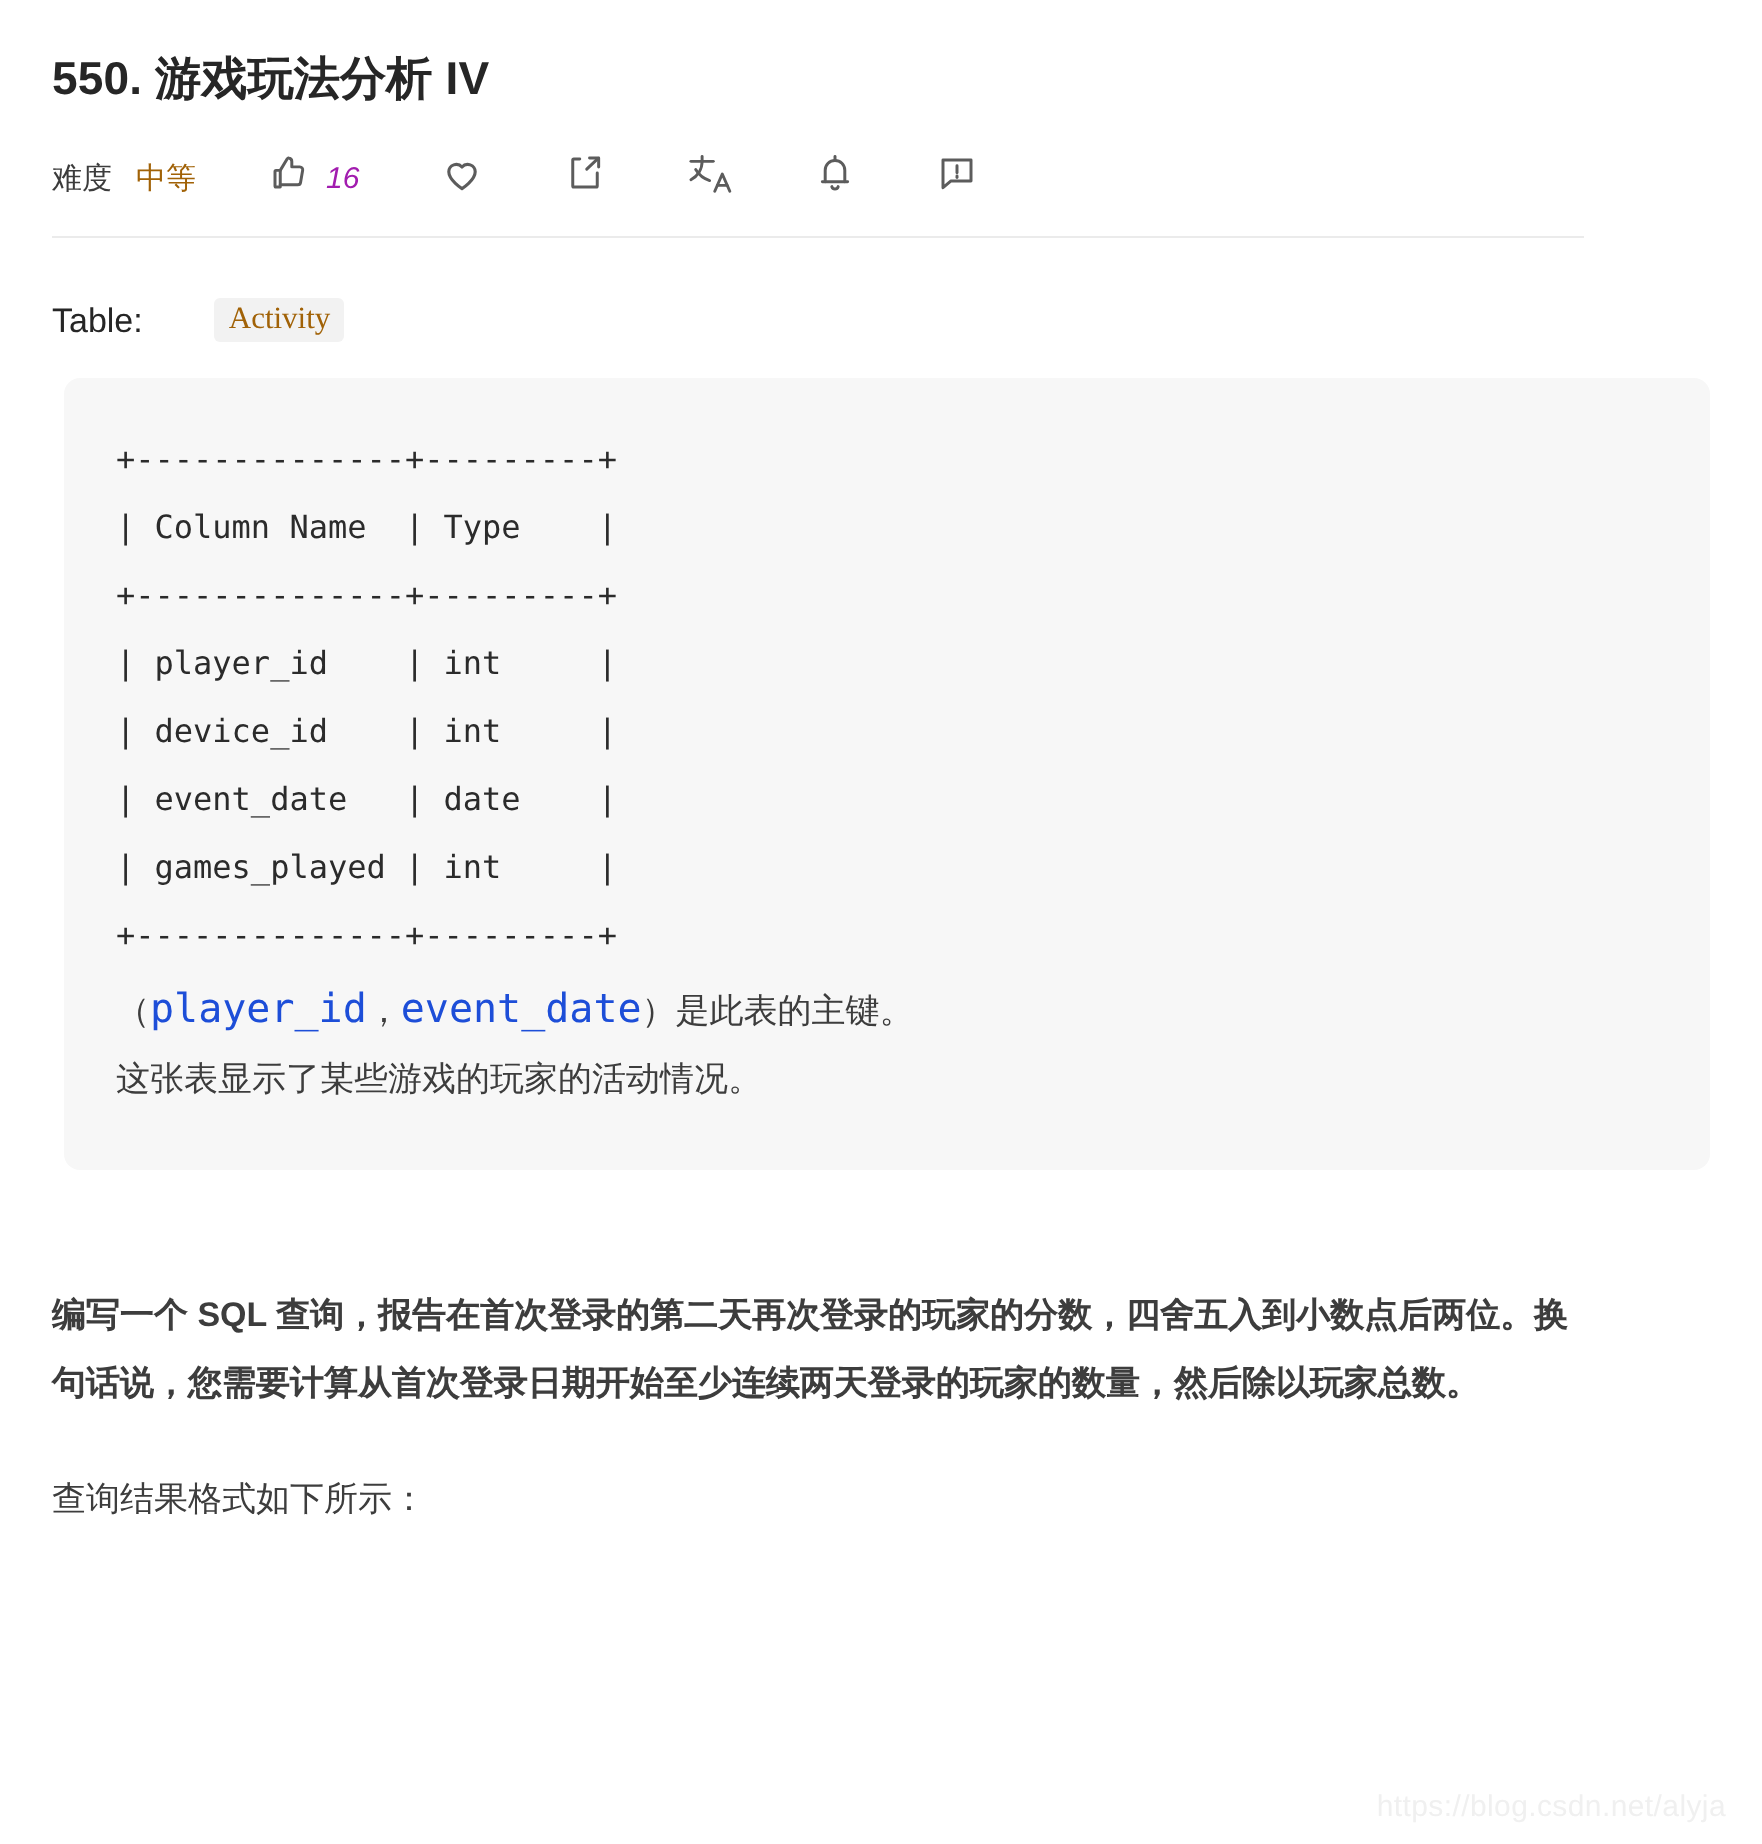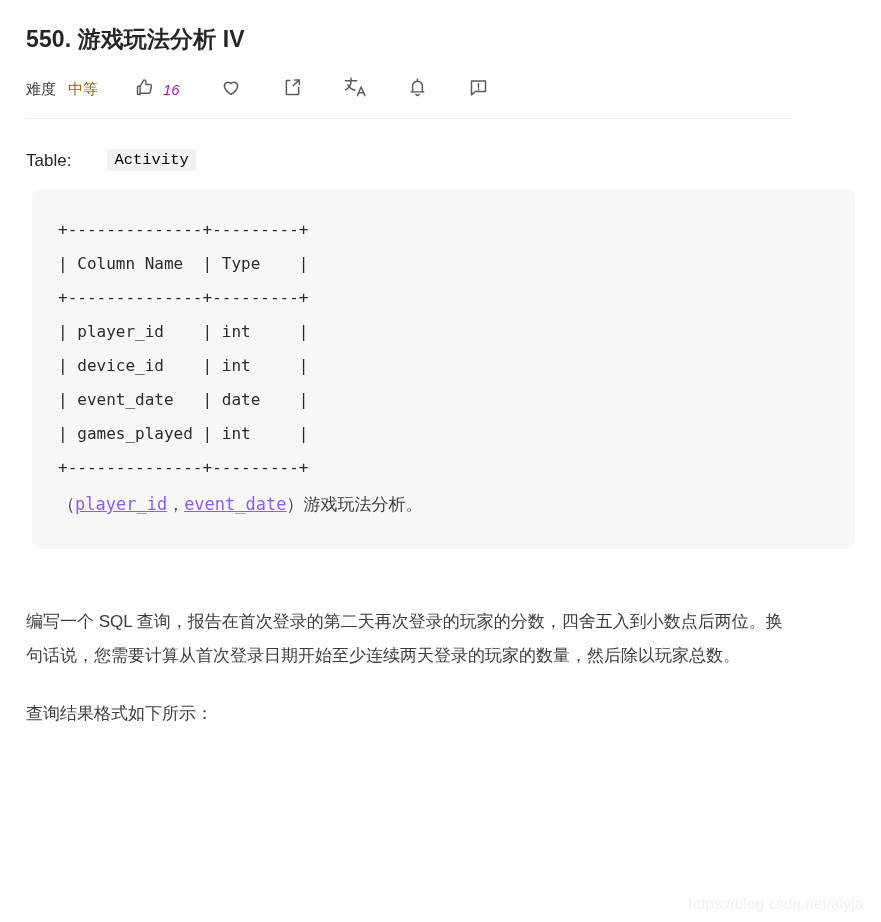--- a/index.html
+++ b/index.html
@@ -96,24 +96,24 @@
   
   .table-line {
     margin-top: 30px;
     font-size: 17px;
     color: #262626;
     display: flex;
     align-items: flex-end;
     gap: 28px;
   }
   .code-inline {
-    font-family: Liberation Mono, monospace;
+    font-family: Liberation Serif, serif;
     font-size: 15.5px;
     background: #f2f2f2;
-    color: #000000;
+    color: #a16207;
     border-radius: 3px;
     padding: 2px 7px;
     margin-left: 8px;
   }
 
   
   .code-block {
     margin-top: 18px;
     margin-left: 6px;
     width: 823px;
@@ -132,33 +132,32 @@
   }
   .notes {
     margin-top: 2px;
     font-family: "DejaVu Serif", serif;
     font-size: 17px;
     line-height: 34px;
     color: #3d3d3d;
   }
   .notes .mono {
     font-family: "DejaVu Sans Mono", monospace;
-    font-size: 17px;
-    color: #8b5cf6;
-    text-decoration: underline;
+    font-size: 20px;
+    color: #1d4ed8;
   }
 
   
   .para {
     margin: 0;
     font-size: 17px;
     line-height: 34px;
     color: #3d3d3d;
   }
-  .para-main { margin-top: 56px; }
+  .para-main { margin-top: 56px; font-weight: bold; }
   .para-tail { margin-top: 24px; }
 
   
   .watermark {
     position: absolute;
     right: 18px;
     bottom: 10px;
     font-size: 15px;
     color: #f0f0f0;
     letter-spacing: 0.2px;
@@ -250,21 +249,22 @@
   <div class="code-block">
     <pre>+--------------+---------+
 | Column Name  | Type    |
 +--------------+---------+
 | player_id    | int     |
 | device_id    | int     |
 | event_date   | date    |
 | games_played | int     |
 +--------------+---------+</pre>
     <div class="notes">
-        <div><span>（</span><span class="mono">player_id</span><span>，</span><span class="mono">event_date</span><span>）游戏玩法分析。</span></div>
+        <div><span>（</span><span class="mono">player_id</span><span>，</span><span class="mono">event_date</span><span>）是此表的主键。</span></div>
+        <div><span>这张表显示了某些游戏的玩家的活动情况。</span></div>
       </div>
   </div>
 
   <p class="para para-main">编写一个 SQL 查询，报告在首次登录的第二天再次登录的玩家的分数，四舍五入到小数点后两位。换句话说，您需要计算从首次登录日期开始至少连续两天登录的玩家的数量，然后除以玩家总数。</p>
 
   <p class="para para-tail">查询结果格式如下所示：</p>
 
 </div>
 
 <div class="watermark">https://blog.csdn.net/alyja</div>

